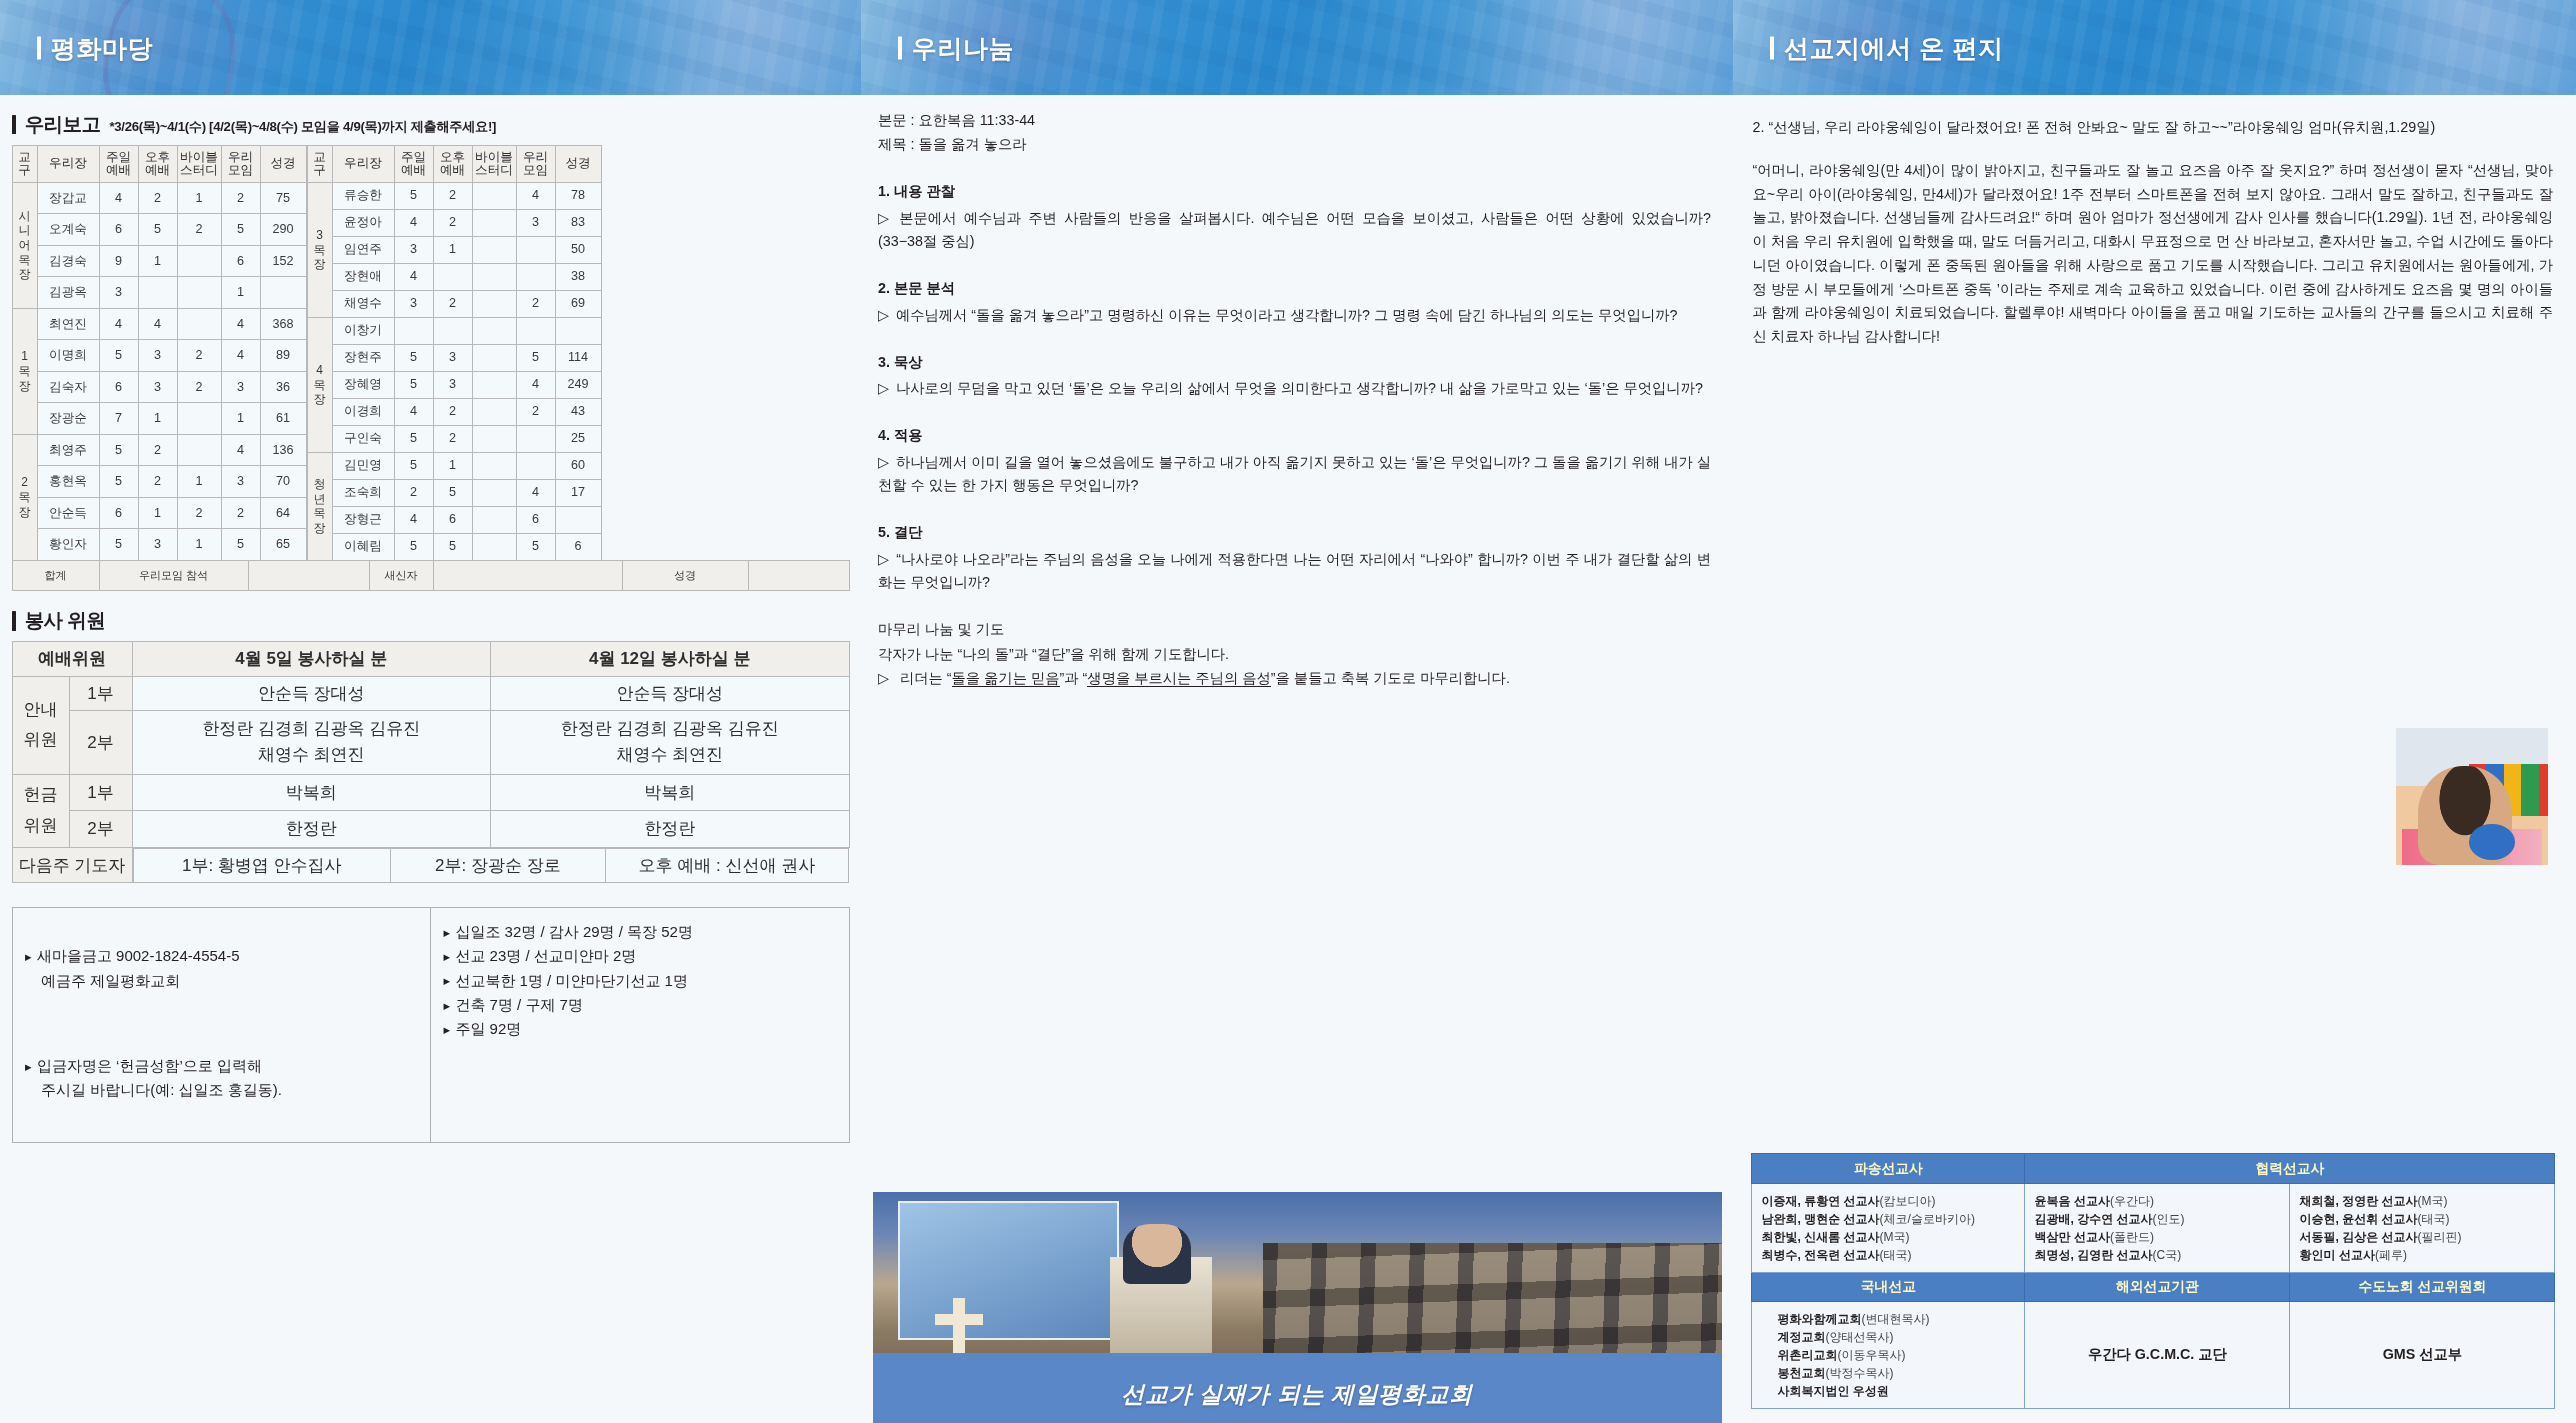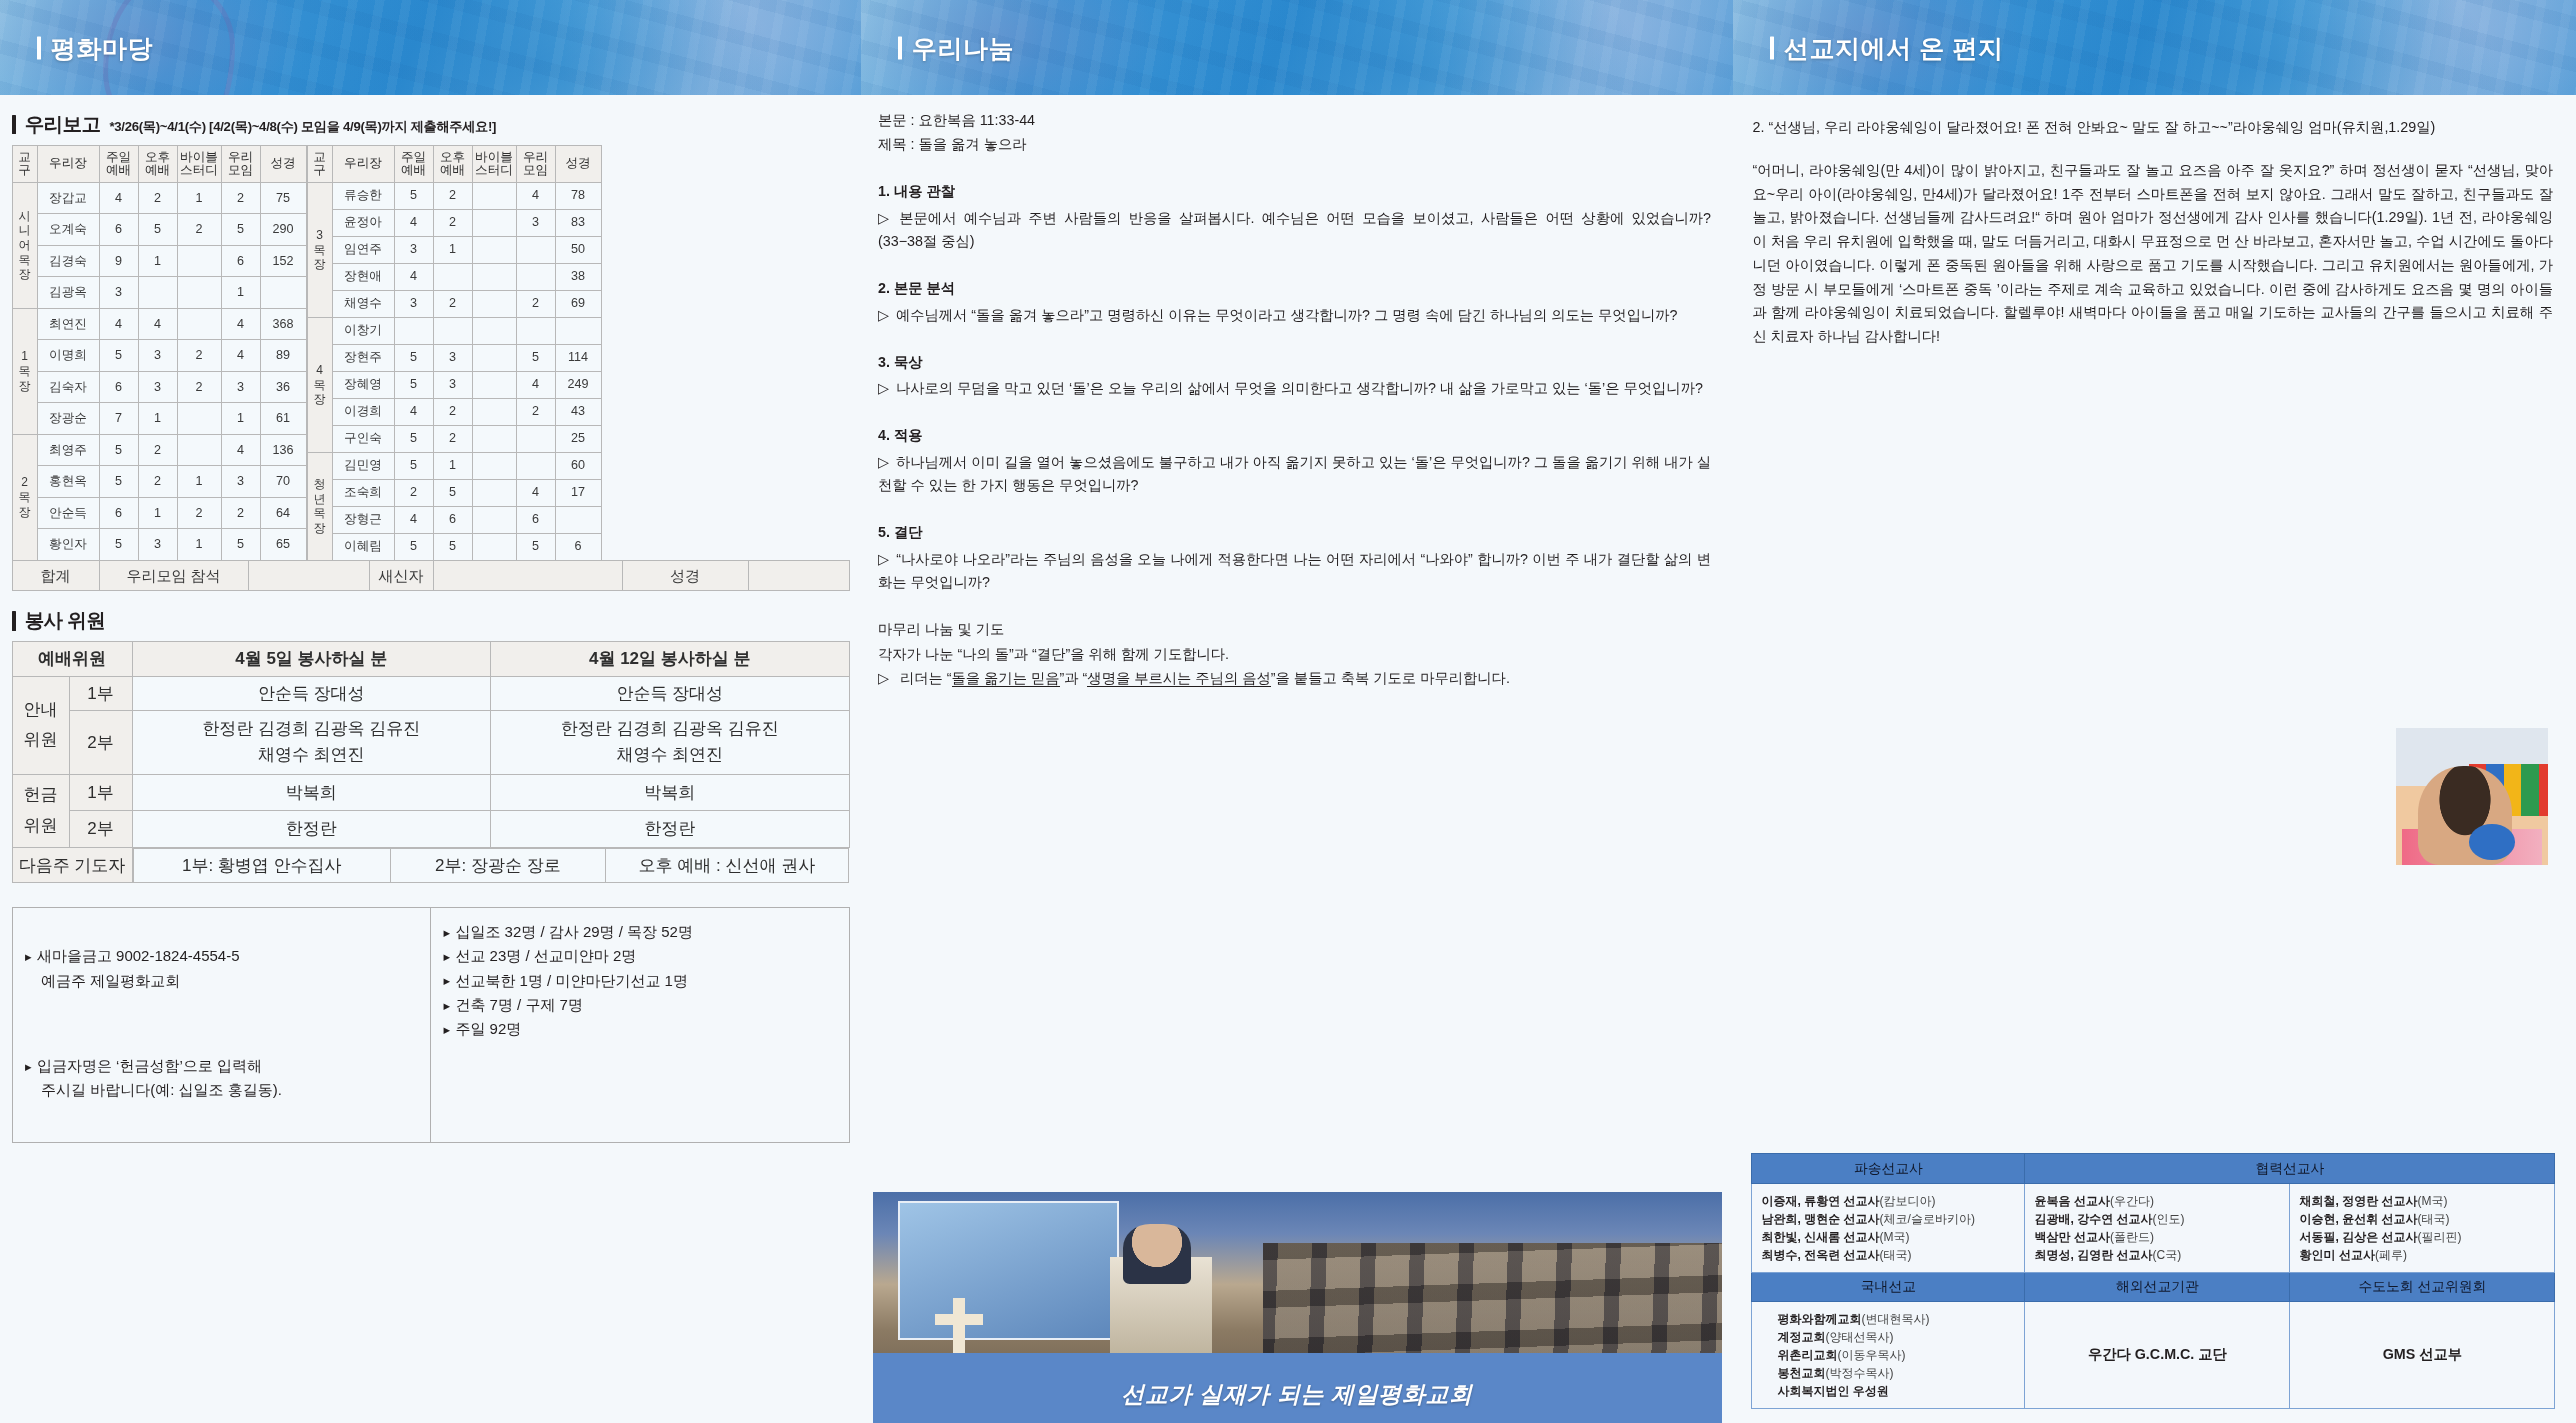--- a/index.html
+++ b/index.html
@@ -57,21 +57,21 @@
     border:0.6px solid #b8b8b8; text-align:center; color:#3a3a3a;
     background:#f4f9fc; padding:0; height:27px; line-height:1.05;
   }
   .rep th { background:#f1efec; color:#2e2e2e; font-weight:400; height:37px; font-size:12.6px; }
   .rep td.grp { background:#f1efec; width:25px; font-size:12px; letter-spacing:0; line-height:1.22; }
   .rep col.c-grp  { width:25px;  }
   .rep col.c-name { width:62px; }
   .rep col.c-num  { width:39px;  }
   .rep col.c-bib  { width:44px;  }
   .rep col.c-scr  { width:46px;  }
-  .tot-row td { background:#f1efec; height:30px; font-size:15px; }
+  .tot-row td { background:#f1efec; height:30px; font-size:11px; }
 
   .bongsa { width:100%; font-size:17px; table-layout:fixed; }
   .bongsa td, .bongsa th {
     border:0.6px solid #b8b8b8; text-align:center; background:#f4f9fc;
     padding:5.2px 2.3px; color:#2e2e2e; font-weight:400;
   }
   .bongsa .hd { background:#f1efec; font-weight:700; }
   .bongsa .lbl { background:#f1efec; }
   .bongsa .two-line { line-height:1.55; }
 
@@ -139,21 +139,21 @@
   .kp-body{ position:absolute; left:4%; bottom:0; width:92%; height:26%;
     background:linear-gradient(90deg,#ef6a86,#f2b0c0); }
   .kp-toy{ position:absolute; left:48%; bottom:4%; width:30%; height:26%; background:#2f6fc4; border-radius:50%; }
 
   
   .mission {
     position:absolute; left:18.4px; right:20.7px; bottom:13.8px;
     border-collapse:collapse; width:804px; font-size:12px; table-layout:fixed;
   }
   .mission th {
-    background:#4b7fc4; color:#0f172a; font-size:13.8px; font-weight:400;
+    background:#4b7fc4; color:#fef9c3; font-size:13.8px; font-weight:700;
     border:0.6px solid #3a6cab; padding:5.2px 0; text-align:center;
   }
   .mission td {
     border:0.6px solid #7da3d4; background:#f3f7fb; vertical-align:middle;
     padding:8px 9.2px; line-height:1.5;
   }
   .mission td.center { text-align:center; font-size:14.3px; font-weight:700; }
   .mission .nm { font-weight:700; }
   .mission .pl { font-weight:400; color:#444; }
   .mission .dom { padding-left:25px; }

